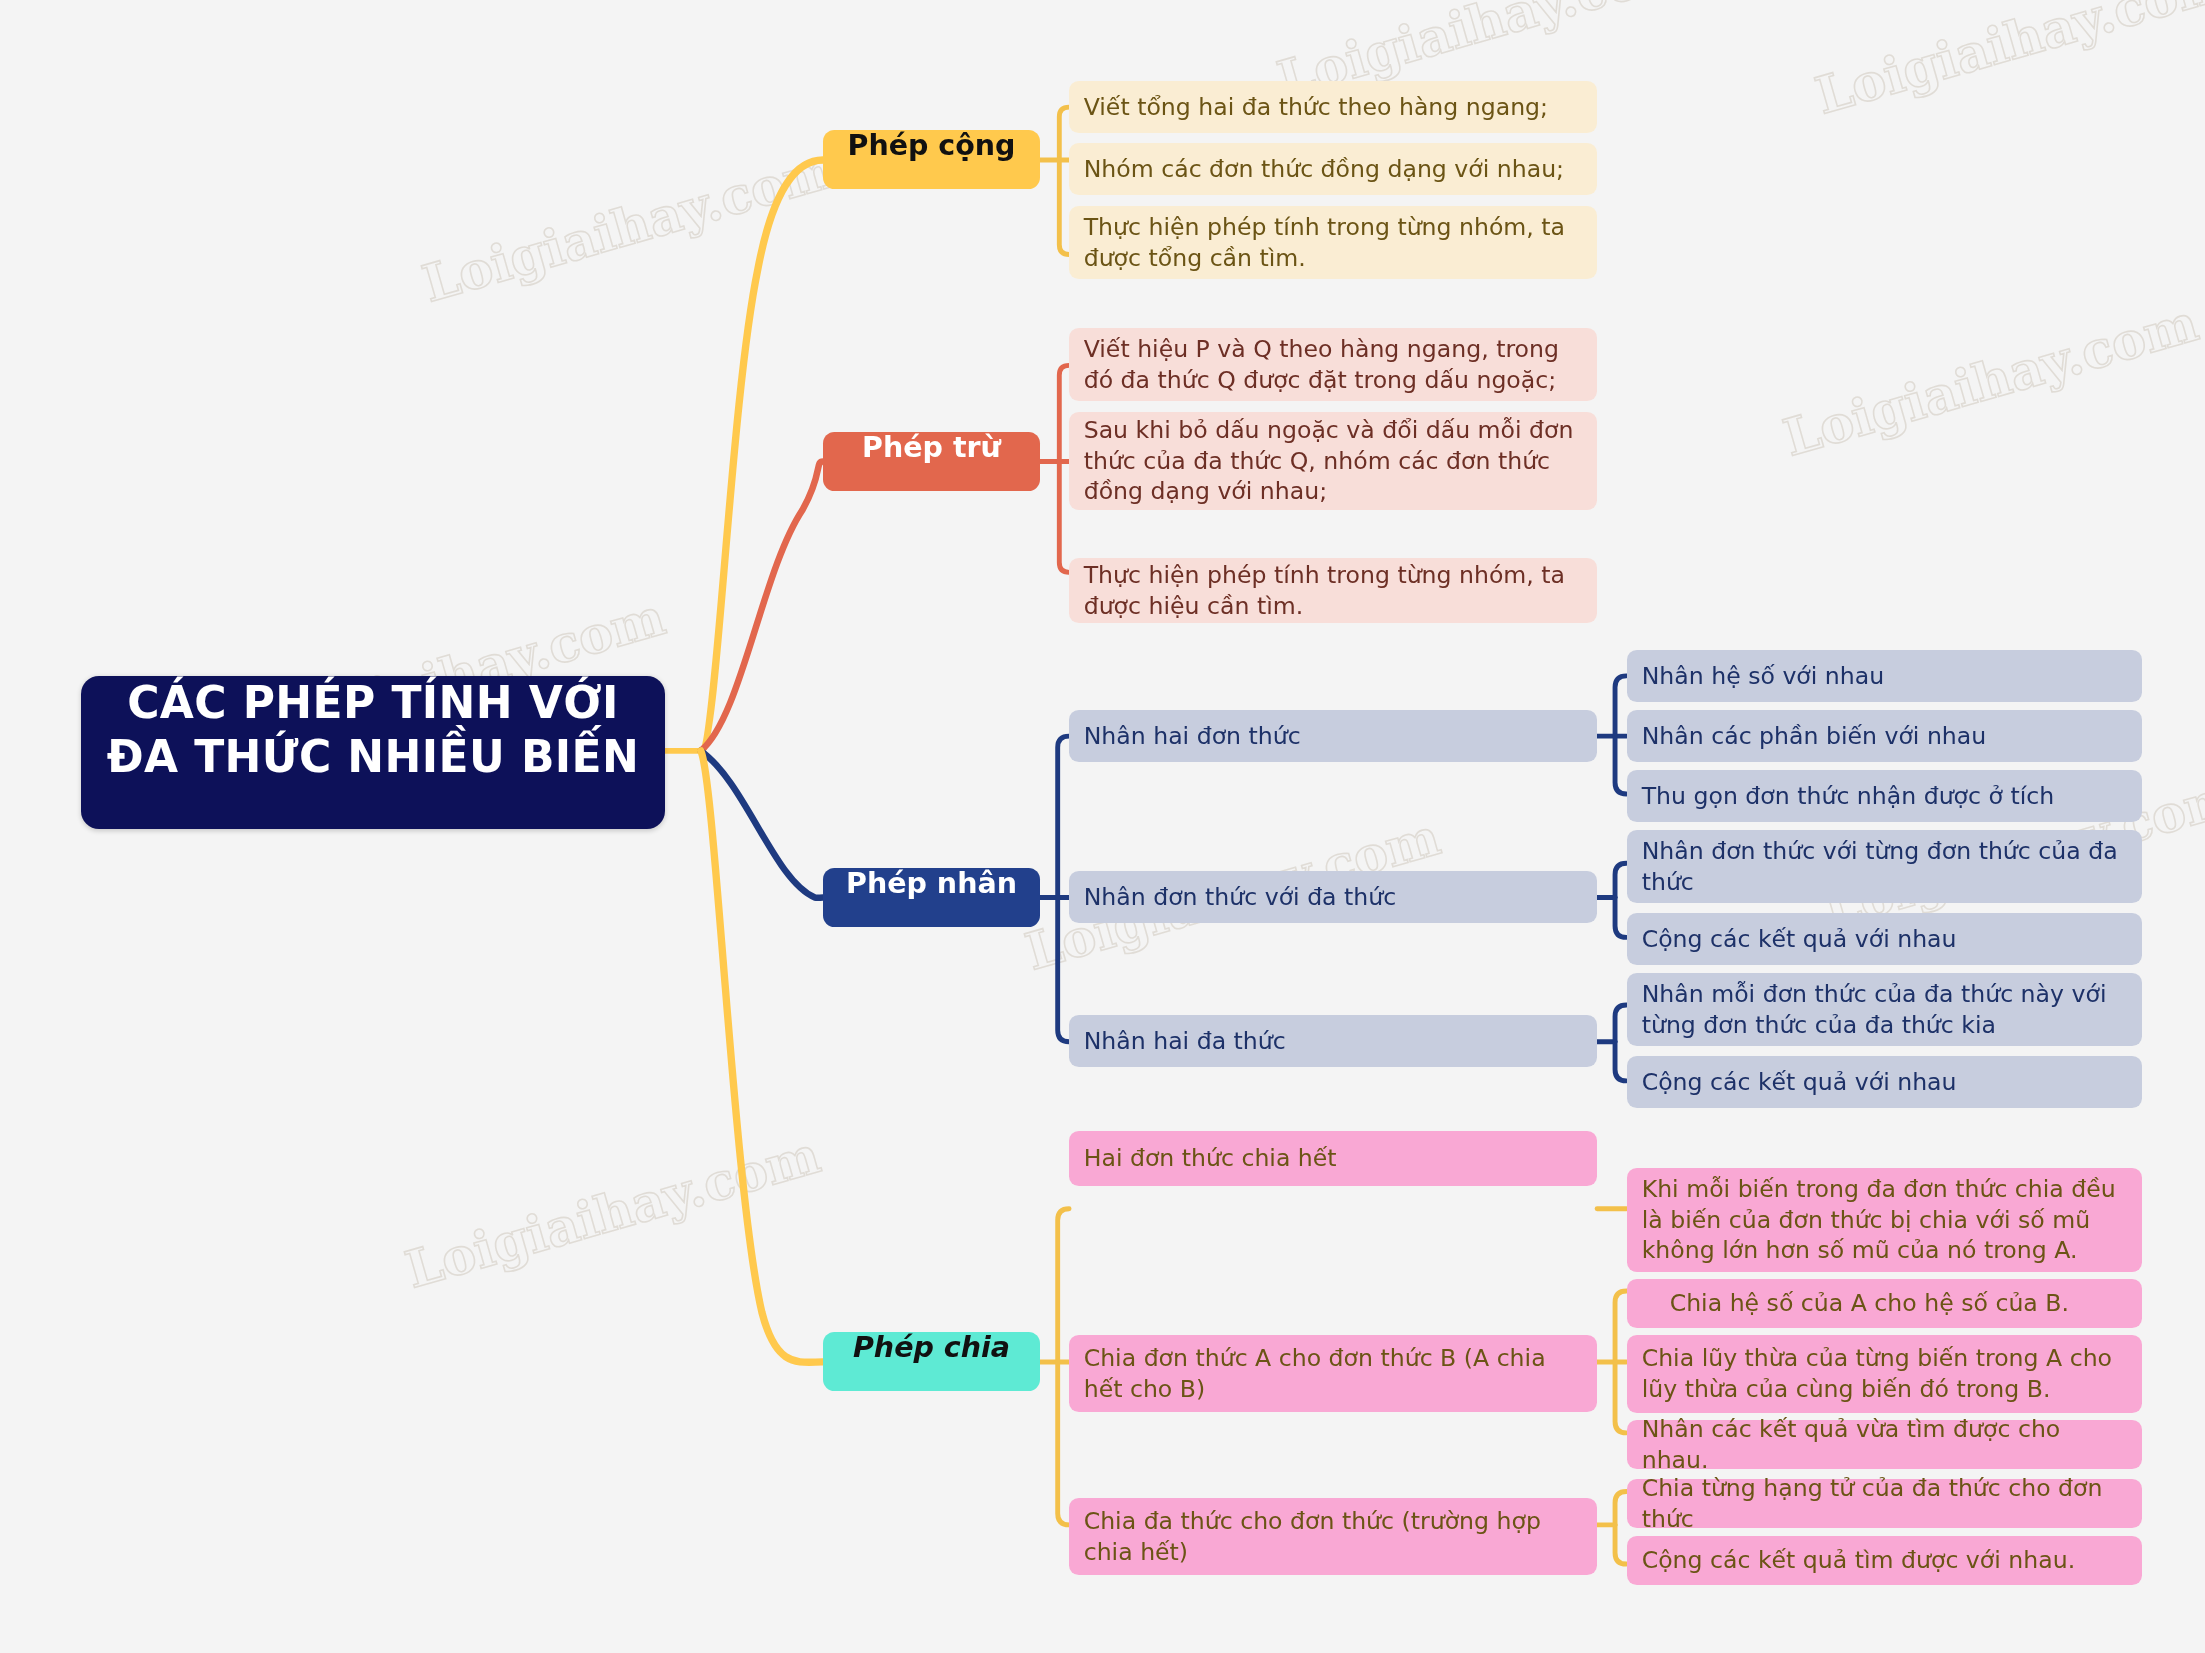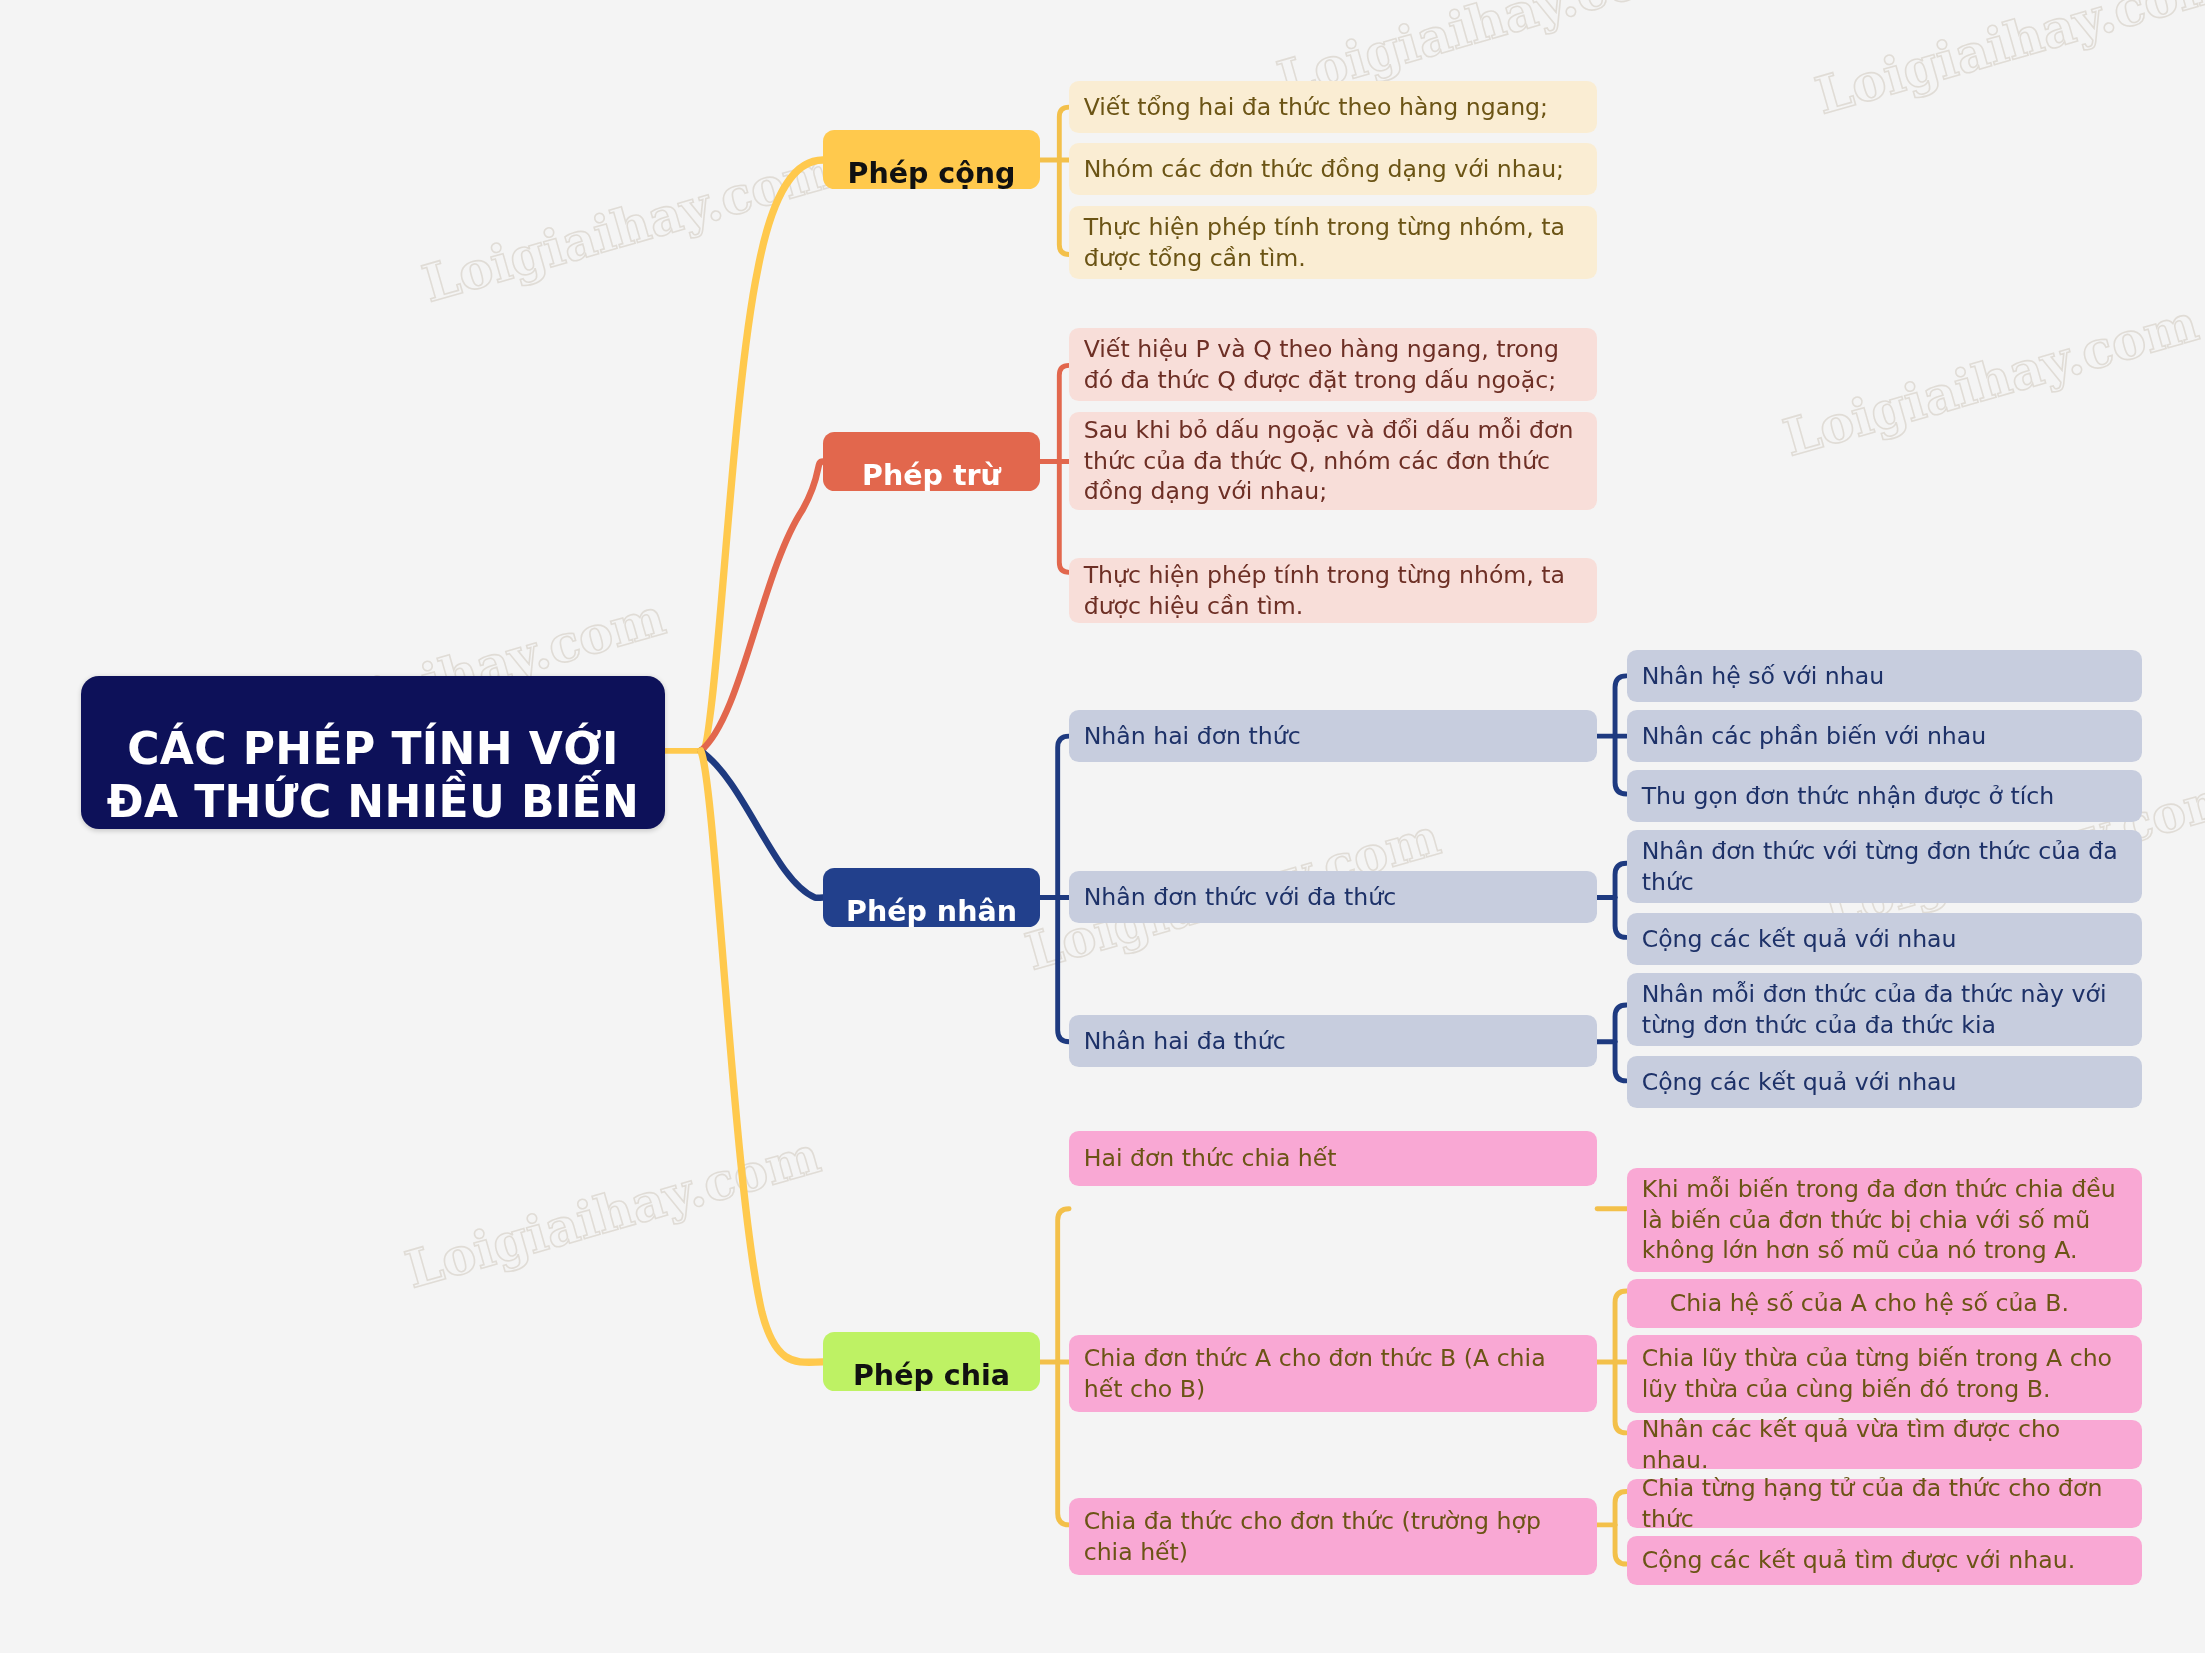--- a/index.html
+++ b/index.html
@@ -5,21 +5,21 @@
   html,body{margin:0;padding:0;}
   body{
     width:2205px;height:1654px;
     background:#f4f4f4;
     font-family:"DejaVu Sans","Liberation Sans",sans-serif;
     position:relative;overflow:hidden;
   }
   #stage{position:absolute;left:0;top:0;width:2205px;height:1654px;}
   svg.links{position:absolute;left:0;top:0;width:2205px;height:1654px;pointer-events:none;}
 
-  .node{position:absolute;box-sizing:border-box;display:flex;align-items:flex-end;border-radius:11.4px;}
+  .node{position:absolute;box-sizing:border-box;display:flex;align-items:flex-start;border-radius:11.4px;}
   .node .txt{display:block;width:100%;}
 
   
   .root{
     left:81px;top:676px;width:584px;height:153px;
     background:#0d1159;border-radius:18px;
     justify-content:center;text-align:center;
     box-shadow:0 1.6px 4.9px rgba(0,0,0,.18);
   }
   .root .txt{
@@ -32,21 +32,21 @@
     left:823px;width:217px;height:59px;
     justify-content:center;text-align:center;border-radius:11.4px;
   }
   .l1 .txt{font-weight:bold;font-size:28.5px;line-height:1.1;text-align:center;}
   .l1.add{top:130px;background:#ffc94d;}
   .l1.add .txt{color:#111111;}
   .l1.sub{top:432px;background:#e2674d;}
   .l1.sub .txt{color:#ffffff;}
   .l1.mul{top:868px;background:#22408c;}
   .l1.mul .txt{color:#ffffff;}
-  .l1.div{top:1332px;background:#bef264;}
+  .l1.div{top:1332px;background:#5eead4;font-style:italic;}
   .l1.div .txt{color:#111111;}
 
   
   .box{position:absolute;box-sizing:border-box;display:flex;align-items:center;border-radius:9.8px;}
   .box .txt{font-size:23.6px;line-height:1.30;padding:0 14.7px;display:block;width:100%;}
 
   .l2{left:1069px;width:528px;}
   .l3{left:1627px;width:515px;}
 
   

